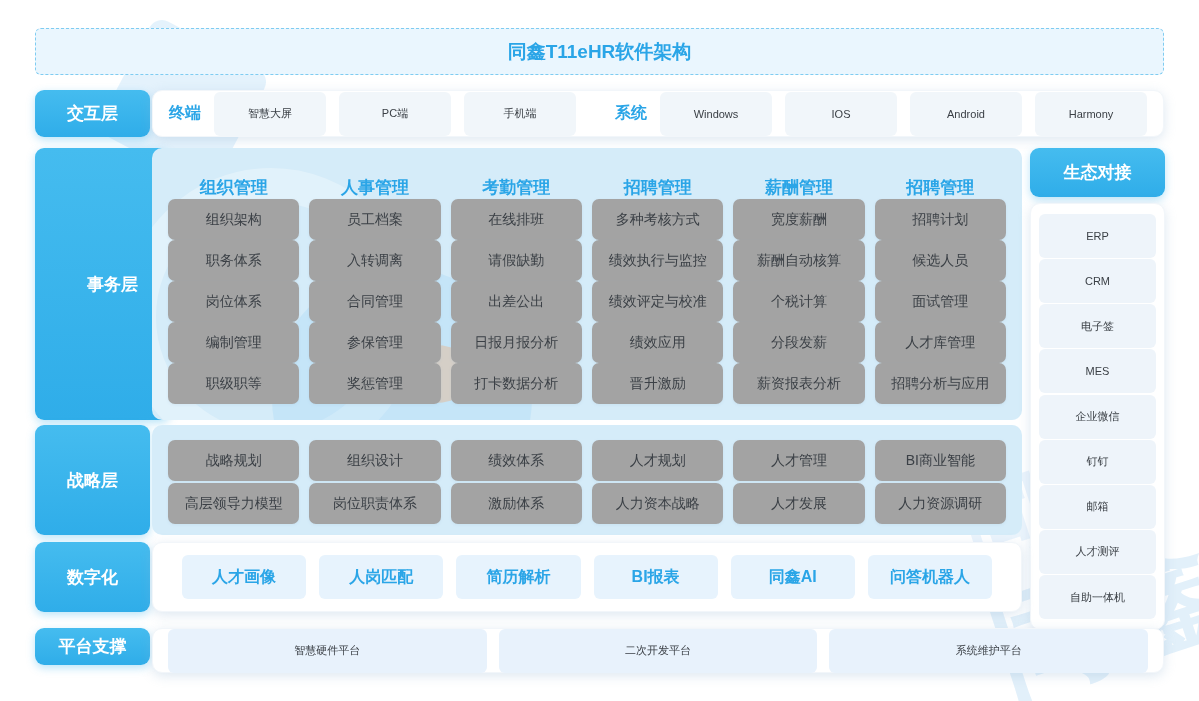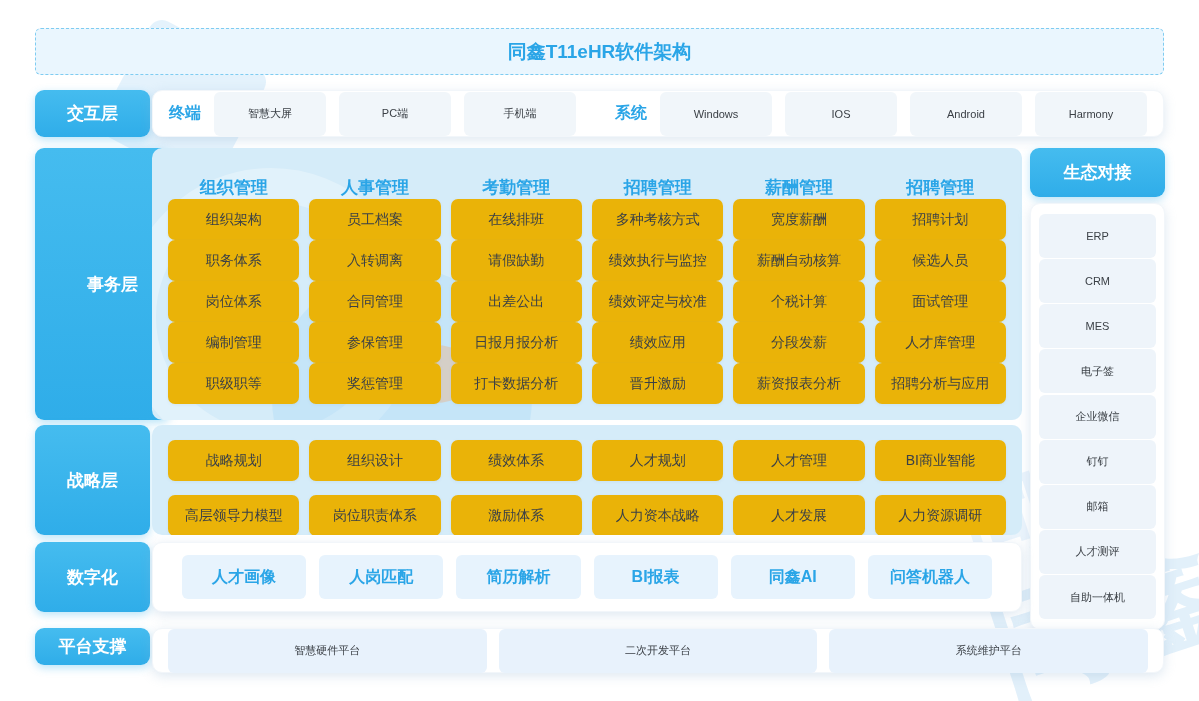--- a/index.html
+++ b/index.html
@@ -55,25 +55,25 @@
     font-size:11px;color:var(--item-text);
   }
   .grp-label{color:var(--header-text);font-size:16px;font-weight:bold;flex:0 0 auto;}
 
   .bp-grid{position:relative;display:flex;gap:10px;height:100%;box-sizing:border-box;}
   .bp-col{flex:1;display:flex;flex-direction:column;min-width:0;}
   .biz .bp-grid{padding:28px 16px;}
   .biz .bp-col{justify-content:space-between;}
   .col-header{height:28px;display:flex;align-items:center;justify-content:center;
     color:var(--header-text);font-size:17px;font-weight:bold;}
-  .wchip{background:#eab308;border-radius:7px;height:41px;flex:0 0 auto;
+  .wchip{background:#a3a3a3;border-radius:7px;height:41px;flex:0 0 auto;
     display:flex;align-items:center;justify-content:center;
     font-size:14px;color:var(--item-text);box-shadow:0 1px 3px rgba(150,185,210,.18);white-space:nowrap;}
   .strat .bp-grid{padding:15px 16px 0;}
-  .strat .bp-col{gap:14px;justify-content:flex-start;}
+  .strat .bp-col{gap:2px;justify-content:flex-start;}
 
   .eco-card{display:flex;flex-direction:column;justify-content:space-between;padding:10px 8px;}
   .eco-card .chip{background:#eef4fa;}
 
   .inter-card{display:flex;align-items:center;padding:0 16px;gap:13px;}
   .inter-card .chip{flex:1;}
   .lbl-sys{margin-left:26px;}
 
   .digital-card{display:flex;align-items:center;padding:0 29px;gap:13px;}
   .digital-card .chip{flex:1;height:44px;background:var(--digital-chip-bg);
@@ -162,22 +162,22 @@
         <div class="wchip">人才库管理</div>
         <div class="wchip">招聘分析与应用</div>
       </div>
     </div>
   </div>
 
   <div class="layer-label" style="left:1030px;top:148px;width:135px;height:49px;">生态对接</div>
   <div class="white-card eco-card" style="left:1030px;top:203px;width:135px;height:427px;">
     <div class="chip">ERP</div>
     <div class="chip">CRM</div>
+    <div class="chip">电子签</div>
     <div class="chip">MES</div>
-    <div class="chip">电子签</div>
     <div class="chip">企业微信</div>
     <div class="chip">钉钉</div>
     <div class="chip">邮箱</div>
     <div class="chip">人才测评</div>
     <div class="chip">自助一体机</div>
   </div>
 
   <div class="layer-label" style="top:425px;height:110px;">战略层</div>
   <div class="blue-panel strat" style="left:152px;top:425px;width:870px;height:110px;">
     <div class="bp-grid">

